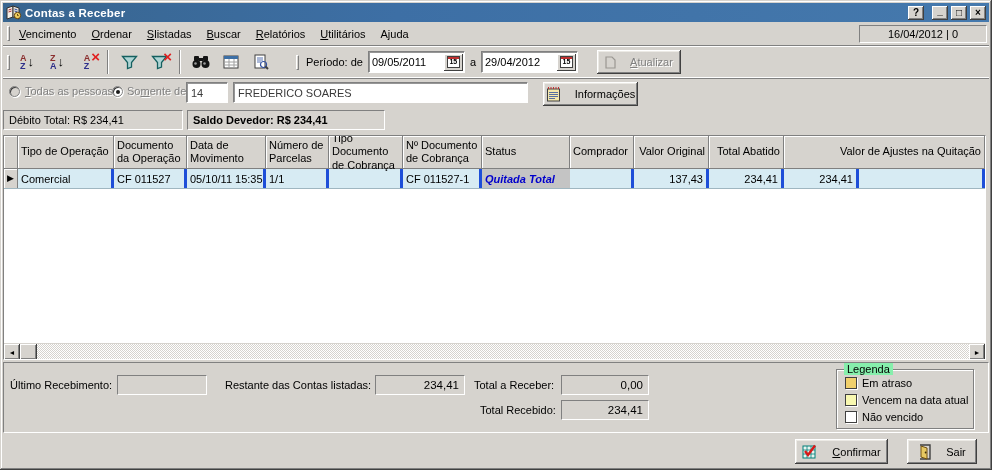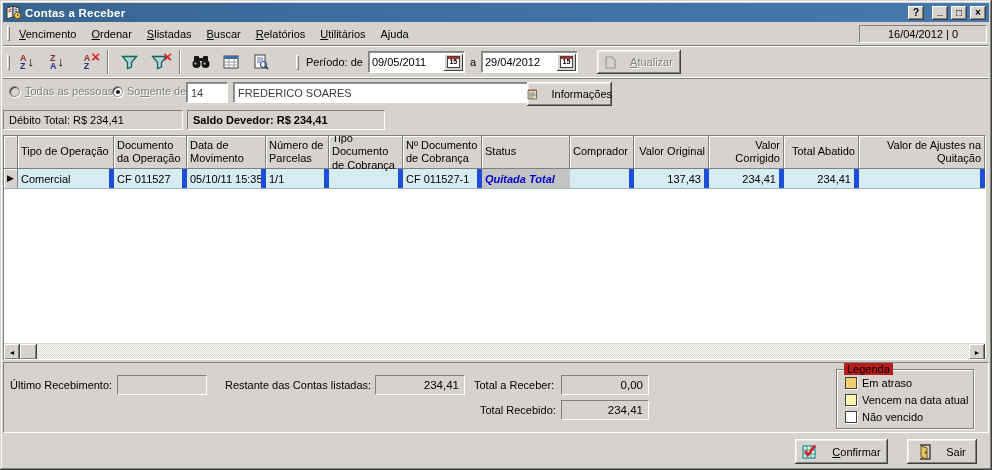--- a/index.html
+++ b/index.html
@@ -56,34 +56,34 @@
   .radio{position:absolute;width:11px;height:11px;border-radius:50%;background:#fff;
     border:1px solid #808080;box-shadow:inset 1px 1px 0 #404040, 1px 1px 0 #fff;}
   .radio.dis{background:#d6d3ce;}
   .radio .dot{position:absolute;left:2.5px;top:2.5px;width:4px;height:4px;border-radius:50%;background:#1a1a1a;}
   .rlabel{position:absolute;top:5px;color:#808080;text-shadow:1px 1px 0 #fff;}
   .rlabel u{text-decoration:underline;}
   .tfield{position:absolute;background:#fff;border:1px solid;border-color:#808080 #fff #fff #808080;
     box-shadow:inset 1px 1px 0 rgba(64,64,64,.55);}
   .tfield input{width:100%;height:100%;border:none;outline:none;background:transparent;
     font:11px "Liberation Sans",sans-serif;padding:0 4px;color:#3a3a3a;}
-  .infobtn{position:absolute;left:524px;top:2px;width:85px;height:24px;justify-content:space-between;}
+  .infobtn{position:absolute;left:540px;top:2px;width:95px;height:24px;}
   
   .totalsrow{position:absolute;left:3px;top:110px;right:3px;height:22px;}
   .tpanel{position:absolute;height:20px;border:1px solid;border-color:#808080 #fff #fff #808080;
     display:flex;align-items:center;padding:0 5px;background:#d6d3ce;}
   
   .grid{position:absolute;left:3px;top:135px;width:983px;height:225px;background:#fff;
     border:1px solid;border-color:#808080 #fff #fff #808080;overflow:hidden;}
   .ghead{display:flex;height:33px;}
   .hc{background:#d6d3ce;border-right:1px solid #808080;border-bottom:1px solid #808080;
     box-shadow:inset 1px 1px 0 #fff;display:flex;align-items:center;padding:1px 3px;line-height:1.2;}
   .hc.right{justify-content:flex-end;text-align:right;}
   .grow{display:flex;height:20px;background:var(--row-bg,#d7ebf3);border-bottom:1px solid #9fb6c0;}
-  .cell{border-right:5px solid #1d4ed8;display:flex;align-items:center;padding:0 3px;overflow:hidden;white-space:nowrap;}
+  .cell{border-right:3px solid #1d4ed8;display:flex;align-items:center;padding:0 3px;overflow:hidden;white-space:nowrap;}
   .cell.right{justify-content:flex-end;}
   .cell.status{background:var(--status-bg,#c4c4c4);color:var(--status-text,#0000cc);font-weight:bold;border-right-color:transparent;font-style:italic;}
   .selc{background:#d6d3ce;border-right:1px solid #808080;border-bottom:1px solid #808080;
     box-shadow:inset 1px 1px 0 #fff;display:flex;align-items:center;justify-content:center;}
   .selc .ptr{font-size:9px;line-height:9px;}
   .w0{width:14px;flex:none;}
   .w1{width:96px;flex:none;}
   .w2{width:73px;flex:none;}
   .w3{width:79px;flex:none;}
   .w4{width:63px;flex:none;}
@@ -103,21 +103,21 @@
   .sthumb{position:absolute;left:16px;top:0;width:17px;height:16px;background:#d6d3ce;
     box-shadow:inset -1px -1px 0 #404040, inset 1px 1px 0 #fff, inset -2px -2px 0 #808080;}
   
   .footerpanel{position:absolute;left:3px;top:362px;right:3px;height:71px;
     border:1px solid;border-color:#808080 #fff #fff #808080;}
   .flabel{position:absolute;white-space:nowrap;}
   .fval{position:absolute;height:20px;border:1px solid;border-color:#808080 #fff #fff #808080;
     background:#d6d3ce;display:flex;align-items:center;justify-content:flex-end;padding:0 5px;font-size:11.5px;}
   .legend{position:absolute;right:14px;top:6px;width:138px;height:60px;
     border:1px solid #808080;box-shadow:1px 1px 0 #fff, inset 1px 1px 0 #fff;}
-  .legtitle{position:absolute;left:7px;top:-7px;background:#b91c1c;padding:0 3px;}
+  .legtitle{position:absolute;left:7px;top:-7px;background:#86efac;padding:0 3px;}
   .legitem{position:absolute;left:8px;display:flex;align-items:center;gap:5px;}
   .swatch{width:12px;height:12px;border:1px solid #404040;box-shadow:1px 1px 0 #fff;}
   
   .pushbtn{position:absolute;height:25px;}
   .confirmar{left:795px;top:439px;width:93px;}
   .sair{left:907px;top:439px;width:70px;}
 </style>
 </head>
 <body>
 
@@ -303,23 +303,20 @@
           <span>Nº Documento de Cobrança</span>
         </div>
       <div class="hc w7">
           <span>Status</span>
         </div>
       <div class="hc w8">
           <span>Comprador</span>
         </div>
       <div class="hc w9 right">
           <span>Valor Original</span>
-        </div>
-      <div class="hc w10 right">
-          <span>Valor Corrigido</span>
         </div>
       <div class="hc w11 right">
           <span>Total Abatido</span>
         </div>
       <div class="hc w12 right">
           <span>Valor de Ajustes na Quitação</span>
         </div>
     </div>
     <div class="grow">
       <div class="selc w0" style="border-bottom:none;">

